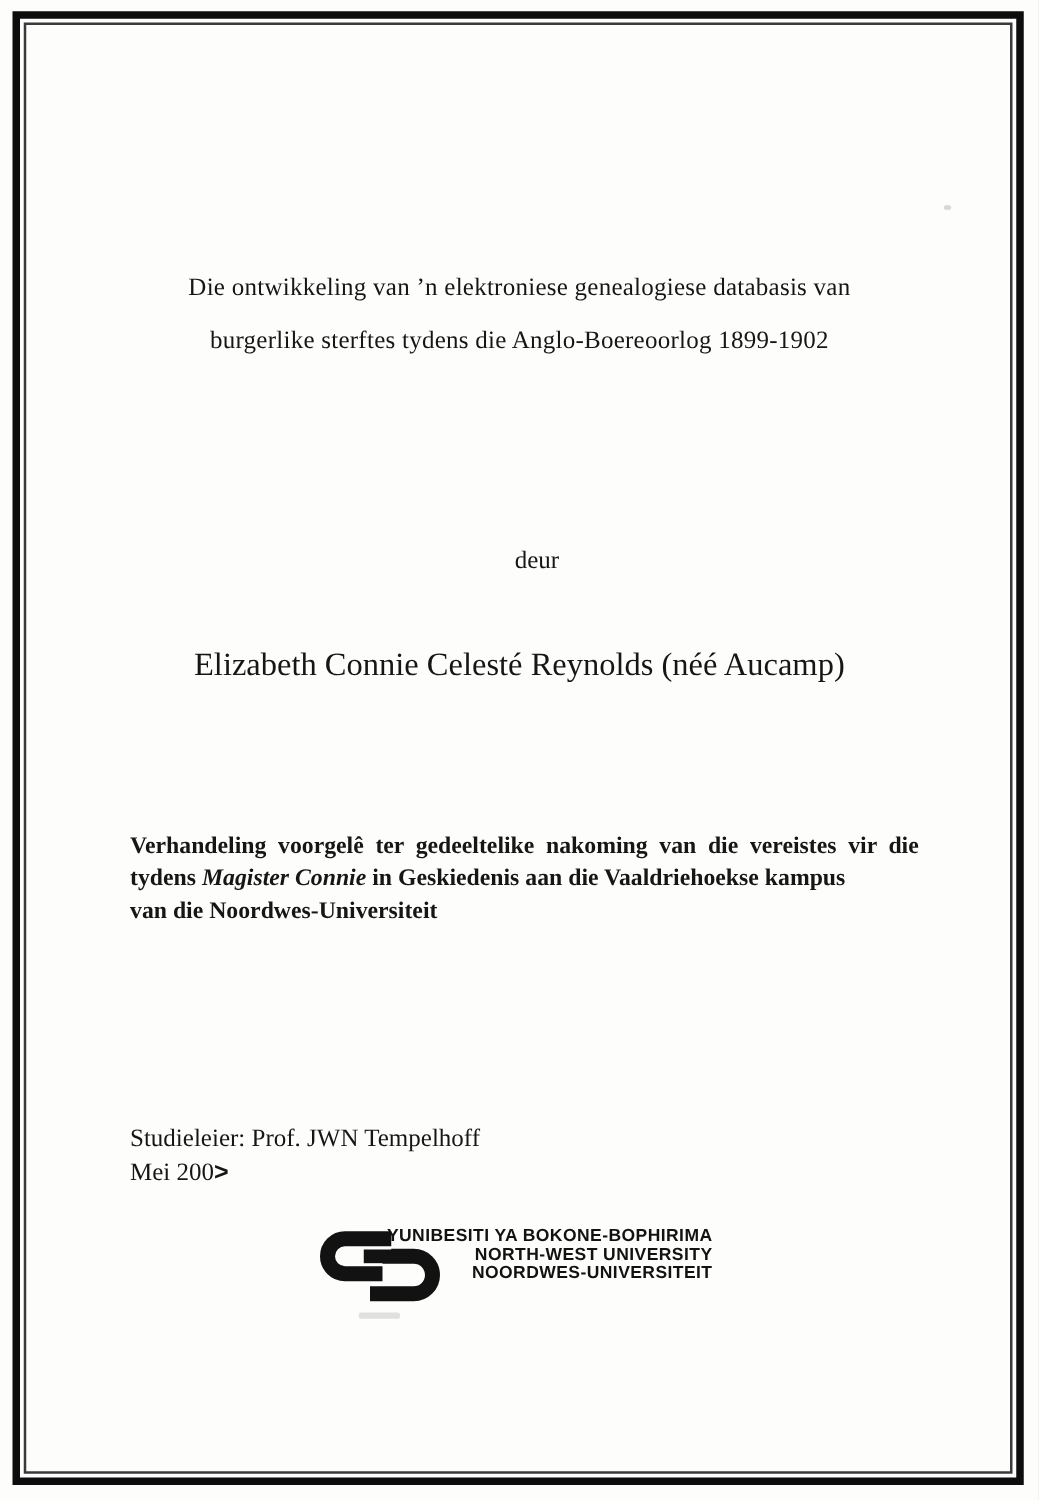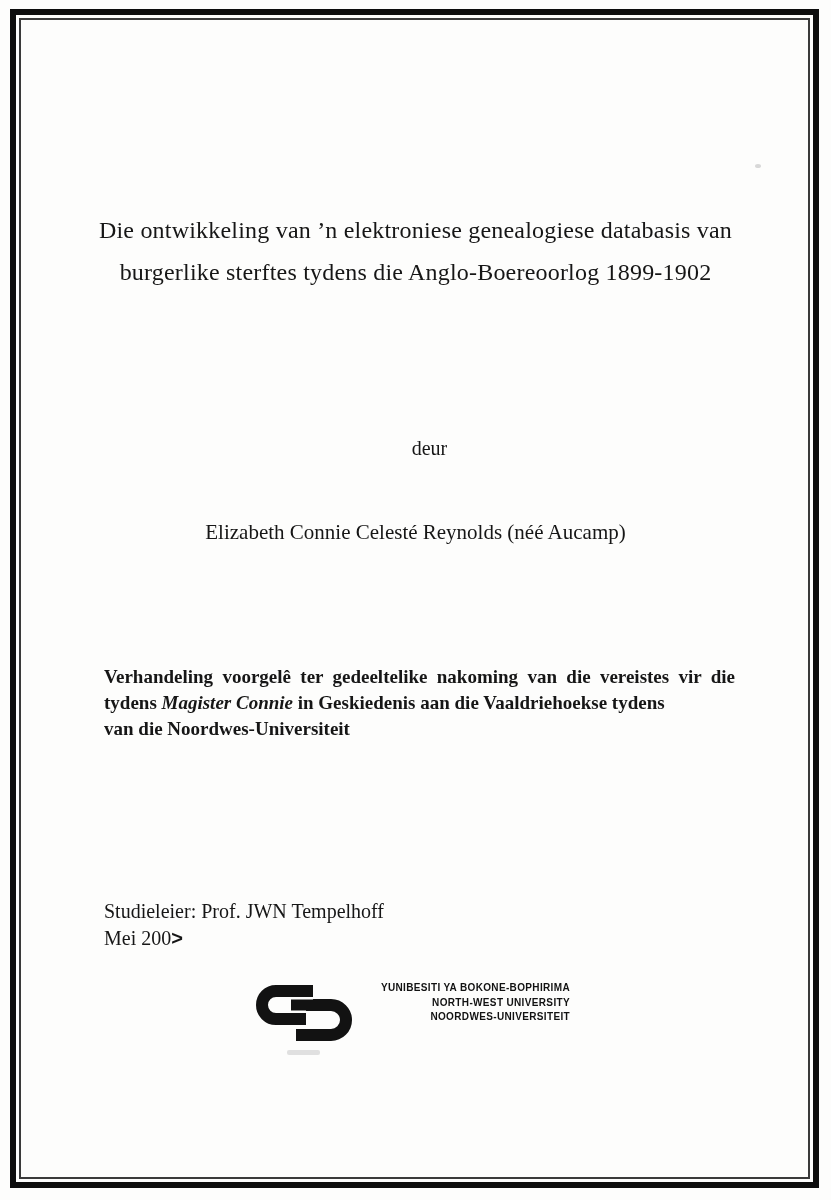--- a/index.html
+++ b/index.html
@@ -20,31 +20,31 @@
   }
   .frame-inner{
     position:absolute;
     left:19px;top:18px;right:21px;bottom:21px;
     border:2px solid #3a3a3a;
     pointer-events:none;
   }
   .title-block{
     position:absolute;left:45px;right:45px;top:209px;
     text-align:center;
-    font-size:24px;line-height:42px;
+    font-size:20px;line-height:42px;
     letter-spacing:0.2px;
   }
   .title-line{white-space:nowrap;}
   .byline{
     position:absolute;left:0;right:0;top:436px;
     text-align:center;font-size:20px;line-height:24px;margin-left:28px;
   }
   .author{
     position:absolute;left:0;right:0;top:519px;
-    text-align:center;font-size:21px;line-height:26px;
+    text-align:center;font-size:26px;line-height:26px;
     white-space:nowrap;
   }
   .submission{
     position:absolute;left:104px;width:631px;top:664px;
     font-size:19px;line-height:26px;font-weight:bold;
   }
   .line-just{text-align:justify;text-align-last:justify;}
   .it{font-style:italic;}
   .supervisor{
     position:absolute;left:104px;top:886px;
@@ -57,21 +57,21 @@
   }
   .logo-mark{
     position:absolute;left:256px;top:983px;
     width:97px;height:64px;
   }
   .logo-text{
     position:absolute;right:261px;top:981px;
     text-align:right;
     font-family:"Liberation Sans","DejaVu Sans",sans-serif;
     font-weight:bold;
-    font-size:10px;line-height:14.6px;
+    font-size:14px;line-height:14.6px;
     letter-spacing:0.35px;
     color:#121212;
     white-space:nowrap;
   }
   .smudge{
     position:absolute;left:287px;top:1050px;width:33px;height:5px;
     background:#c9c9c9;opacity:.55;border-radius:2px;
   }
   .speck{
     position:absolute;left:755px;top:164px;width:6px;height:4px;
@@ -90,21 +90,21 @@
     <div class="title-line">Die ontwikkeling van ’n elektroniese genealogiese databasis van</div>
     <div class="title-line">burgerlike sterftes tydens die Anglo-Boereoorlog 1899-1902</div>
   </div>
 
   <div class="byline">deur</div>
 
   <div class="author">Elizabeth Connie Celesté Reynolds (néé Aucamp)</div>
 
   <div class="submission">
     <div class="line-just">Verhandeling voorgelê ter gedeeltelike nakoming van die vereistes vir die</div>
-    <div><span>tydens </span><span class="it">Magister Connie</span><span> in Geskiedenis aan die Vaaldriehoekse tydens</span></div>
+    <div><span>tydens </span><span class="it">Magister Connie</span><span> in Geskiedenis aan die Vaaldriehoekse kampus</span></div>
     <div>van die Noordwes-Universiteit</div>
   </div>
 
   <div class="supervisor">
     <div>Studieleier: Prof. JWN Tempelhoff</div>
     <div><span>Mei 200</span><span class="date-glyph">&gt;</span></div>
   </div>
 
   <svg class="logo-mark" viewBox="0 0 97 64" xmlns="http://www.w3.org/2000/svg" aria-hidden="true">
 

